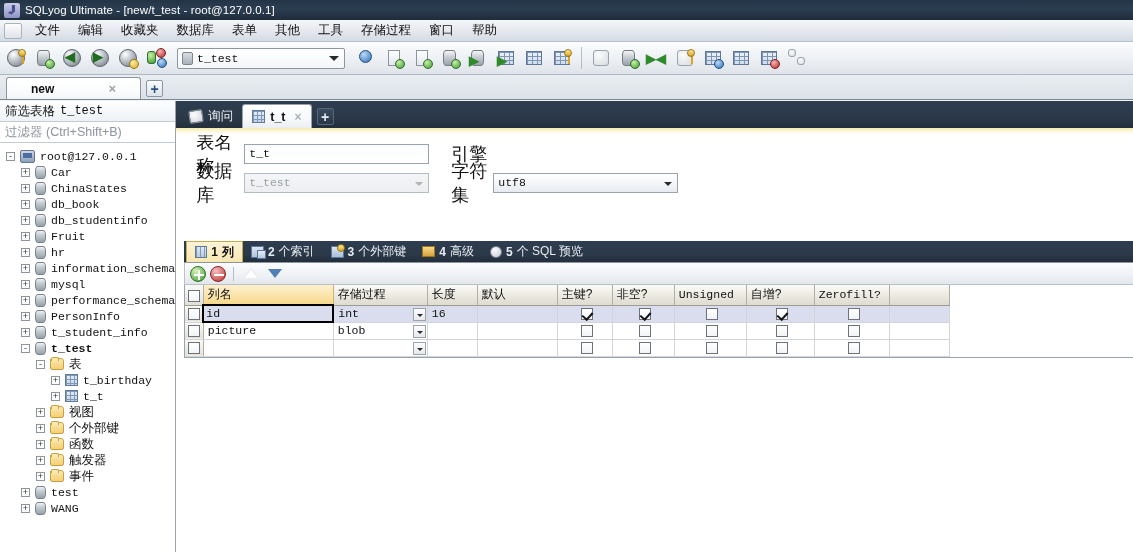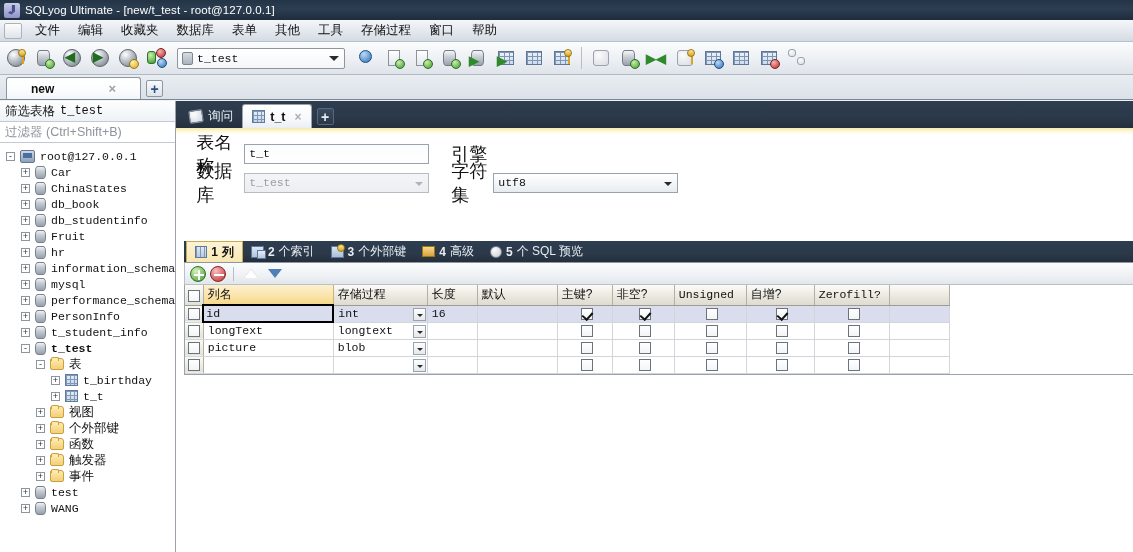--- a/index.html
+++ b/index.html
@@ -973,33 +973,20 @@
                   <td></td>
                   <td class="ccell"><span class="chk on"></span></td>
                   <td class="ccell"><span class="chk on"></span></td>
                   <td class="ccell"><span class="chk"></span></td>
                   <td class="ccell"><span class="chk on"></span></td>
                   <td class="ccell"><span class="chk"></span></td>
                   <td></td>
                 </tr>
                 <tr class="">
                   <td class="cb"><span class="chk"></span></td>
-                  <td class="namecell">longText</td>
-                  <td class="dtcell"><span>longtext</span><span class="dd"></span></td>
-                  <td></td>
-                  <td></td>
-                  <td class="ccell"><span class="chk"></span></td>
-                  <td class="ccell"><span class="chk"></span></td>
-                  <td class="ccell"><span class="chk"></span></td>
-                  <td class="ccell"><span class="chk"></span></td>
-                  <td class="ccell"><span class="chk"></span></td>
-                  <td></td>
-                </tr>
-                <tr class="">
-                  <td class="cb"><span class="chk"></span></td>
                   <td class="namecell">picture</td>
                   <td class="dtcell"><span>blob</span><span class="dd"></span></td>
                   <td></td>
                   <td></td>
                   <td class="ccell"><span class="chk"></span></td>
                   <td class="ccell"><span class="chk"></span></td>
                   <td class="ccell"><span class="chk"></span></td>
                   <td class="ccell"><span class="chk"></span></td>
                   <td class="ccell"><span class="chk"></span></td>
                   <td></td>

